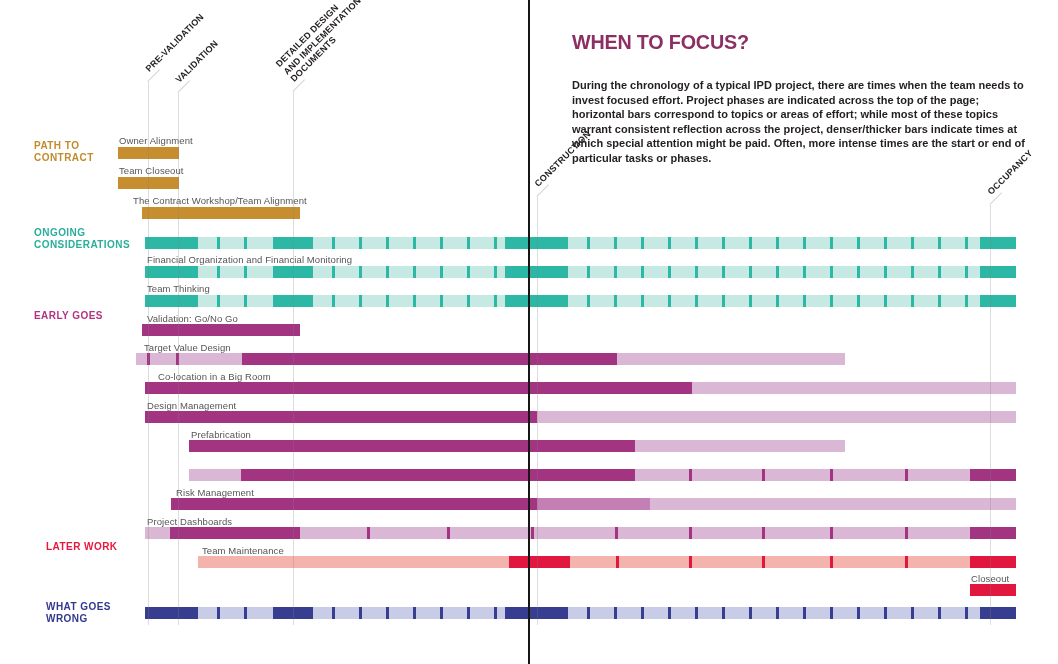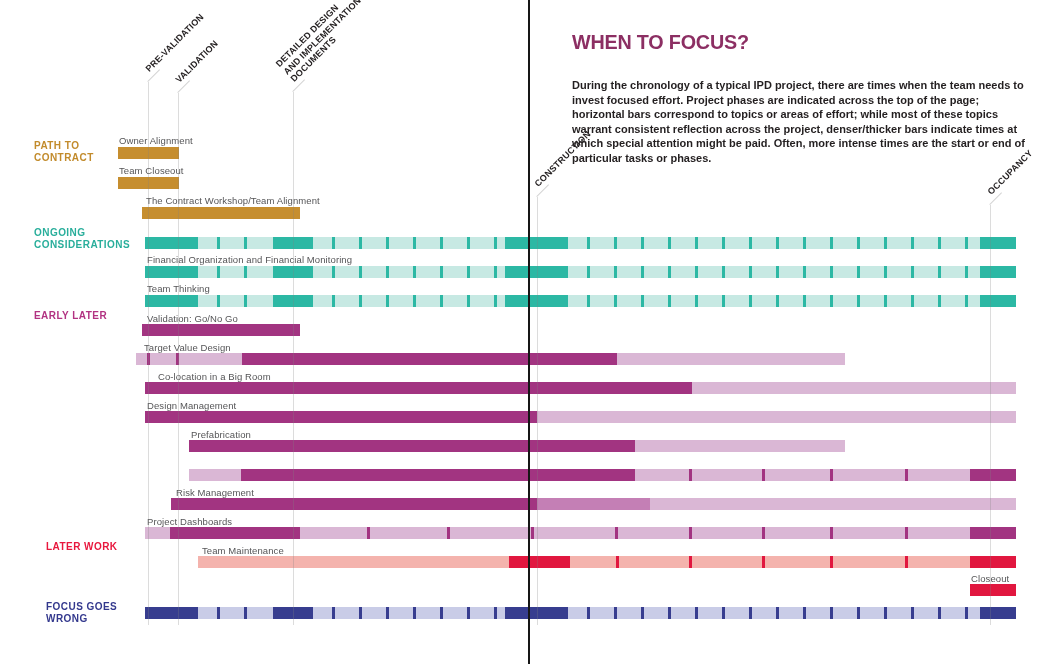--- a/index.html
+++ b/index.html
@@ -43,29 +43,29 @@
     <div class="gridline" style="left: 537px; top: 197px; height: 428px;"></div>
     <div class="phase-stub" style="left: 537px; top: 196px;"></div>
     <div class="phase-label" style="left: 538px; bottom: 469px;">CONSTRUCTION</div>
     <div class="gridline" style="left: 990px; top: 205px; height: 420px;"></div>
     <div class="phase-stub" style="left: 990px; top: 204px;"></div>
     <div class="phase-label" style="left: 991px; bottom: 461px;">OCCUPANCY</div>
     <div class="group-label" style="left: 34px; top: 140px; color: rgb(194, 139, 44);">PATH TO
 CONTRACT</div>
     <div class="group-label" style="left: 34px; top: 227px; color: rgb(41, 174, 155);">ONGOING
 CONSIDERATIONS</div>
-    <div class="group-label" style="left: 34px; top: 310px; color: rgb(178, 51, 130);">EARLY LATER</div>
+    <div class="group-label" style="left: 34px; top: 310px; color: rgb(178, 51, 130);">EARLY GOES</div>
     <div class="group-label" style="left: 46px; top: 541px; color: rgb(232, 23, 61);">LATER WORK</div>
-    <div class="group-label" style="left: 46px; top: 601px; color: rgb(51, 56, 141);">FOCUS GOES
+    <div class="group-label" style="left: 46px; top: 601px; color: rgb(51, 56, 141);">WHAT GOES
 WRONG</div>
     <div class="row-label" style="left: 119px; top: 135px;">Owner Alignment</div>
     <div class="bar-seg" style="left: 118px; top: 147px; width: 61px; background: rgb(198, 142, 47);"></div>
     <div class="row-label" style="left: 119px; top: 165px;">Team Closeout</div>
     <div class="bar-seg" style="left: 118px; top: 177px; width: 61px; background: rgb(198, 142, 47);"></div>
-    <div class="row-label" style="left: 146px; top: 195px;">The Contract Workshop/Team Alignment</div>
+    <div class="row-label" style="left: 133px; top: 195px;">The Contract Workshop/Team Alignment</div>
     <div class="bar-seg" style="left: 142px; top: 207px; width: 158px; background: rgb(198, 142, 47);"></div>
     <div class="bar-seg" style="left: 145px; top: 237px; width: 53px; background: rgb(44, 184, 164);"></div>
     <div class="bar-seg" style="left: 198px; top: 237px; width: 75px; background: rgb(199, 233, 227);"></div>
     <div class="bar-seg" style="left: 273px; top: 237px; width: 40px; background: rgb(44, 184, 164);"></div>
     <div class="bar-seg" style="left: 313px; top: 237px; width: 192px; background: rgb(199, 233, 227);"></div>
     <div class="bar-seg" style="left: 505px; top: 237px; width: 63px; background: rgb(44, 184, 164);"></div>
     <div class="bar-seg" style="left: 568px; top: 237px; width: 412px; background: rgb(199, 233, 227);"></div>
     <div class="bar-seg" style="left: 980px; top: 237px; width: 36px; background: rgb(44, 184, 164);"></div>
     <div class="bar-tick" style="left: 217px; top: 237px; background: rgb(44, 184, 164);"></div>
     <div class="bar-tick" style="left: 244px; top: 237px; background: rgb(44, 184, 164);"></div>

